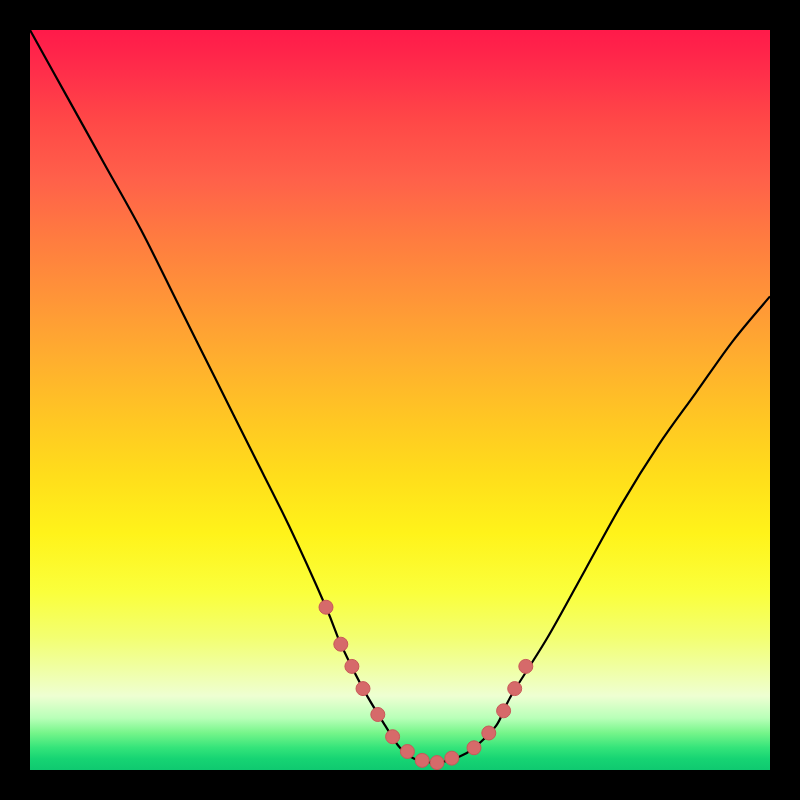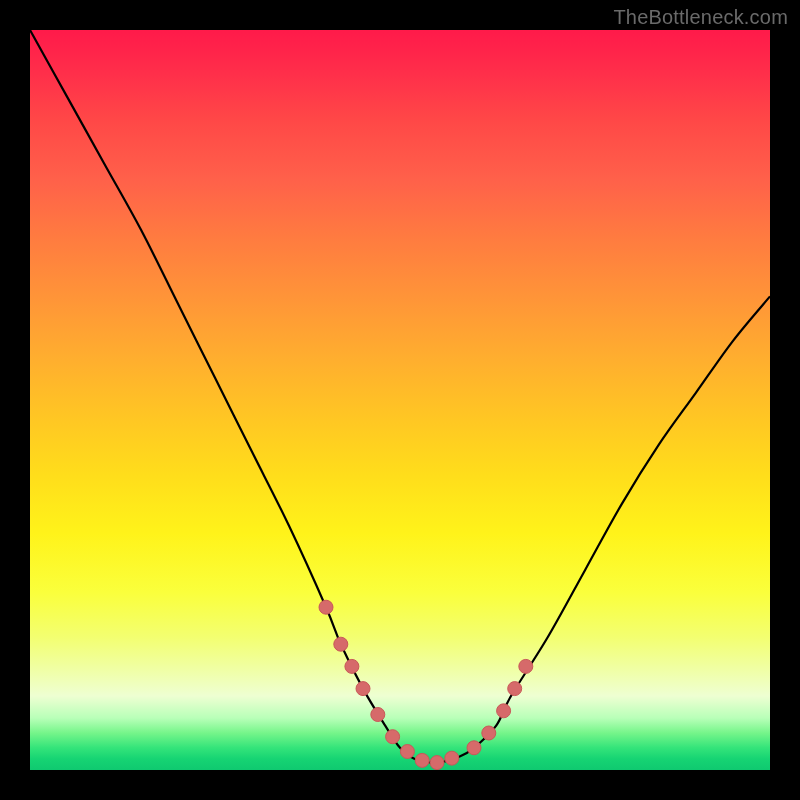--- a/index.html
+++ b/index.html
@@ -61,21 +61,20 @@
     top: 0;
     width: 740px;
     height: 740px;
     overflow: visible;
   }
 </style>
 </head>
 <body>
 
 <div class="frame">
-  <div class="watermark">TheBottleneck.com</div>
 
   <div class="plot">
     <svg class="curve" viewBox="0 0 740 740" preserveAspectRatio="none">
       <path id="curve-path" fill="none" stroke="#000000" stroke-width="2.2" d="M 0.00 0.00 C 6.17 11.10, 24.67 44.40, 37.00 66.60 C 49.33 88.80, 61.67 111.00, 74.00 133.20 C 86.33 155.40, 98.67 176.37, 111.00 199.80 C 123.33 223.23, 135.67 249.13, 148.00 273.80 C 160.33 298.47, 172.67 323.13, 185.00 347.80 C 197.33 372.47, 209.67 397.13, 222.00 421.80 C 234.33 446.47, 246.67 469.90, 259.00 495.80 C 271.33 521.70, 287.37 557.47, 296.00 577.20 C 304.63 596.93, 304.63 600.63, 310.80 614.20 C 316.97 627.77, 325.60 645.03, 333.00 658.60 C 340.40 672.17, 349.03 685.73, 355.20 695.60 C 361.37 705.47, 365.07 712.25, 370.00 717.80 C 374.93 723.35, 378.63 726.43, 384.80 728.90 C 390.97 731.37, 399.60 732.97, 407.00 732.60 C 414.40 732.23, 423.03 729.15, 429.20 726.68 C 435.37 724.21, 437.83 722.98, 444.00 717.80 C 450.17 712.62, 460.03 704.23, 466.20 695.60 C 472.37 686.97, 472.37 680.80, 481.00 666.00 C 489.63 651.20, 505.67 627.77, 518.00 606.80 C 530.33 585.83, 542.67 562.40, 555.00 540.20 C 567.33 518.00, 579.67 494.57, 592.00 473.60 C 604.33 452.63, 616.67 432.90, 629.00 414.40 C 641.33 395.90, 653.67 379.87, 666.00 362.60 C 678.33 345.33, 690.67 326.83, 703.00 310.80 C 715.33 294.77, 733.83 273.80, 740.00 266.40"></path>
       <g id="markers-group">
           <circle cx="296.00" cy="577.20" r="7" fill="#d66a6a" stroke="#c95858" stroke-width="1"></circle>
           <circle cx="310.80" cy="614.20" r="7" fill="#d66a6a" stroke="#c95858" stroke-width="1"></circle>
           <circle cx="321.90" cy="636.40" r="7" fill="#d66a6a" stroke="#c95858" stroke-width="1"></circle>
           <circle cx="333.00" cy="658.60" r="7" fill="#d66a6a" stroke="#c95858" stroke-width="1"></circle>
           <circle cx="347.80" cy="684.50" r="7" fill="#d66a6a" stroke="#c95858" stroke-width="1"></circle>

